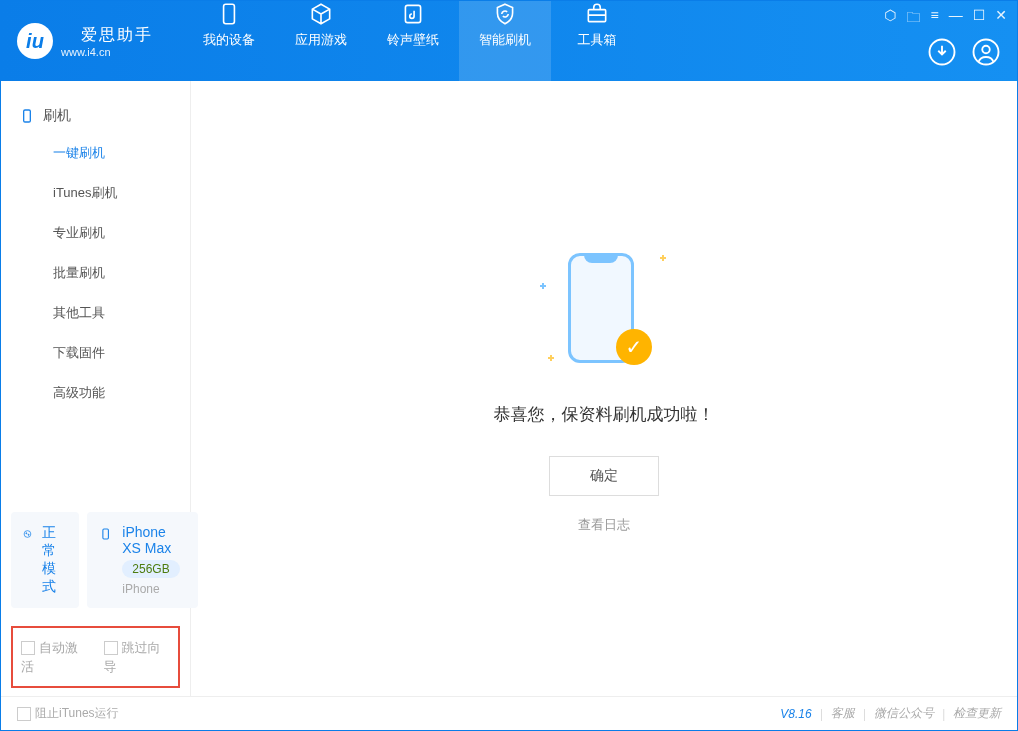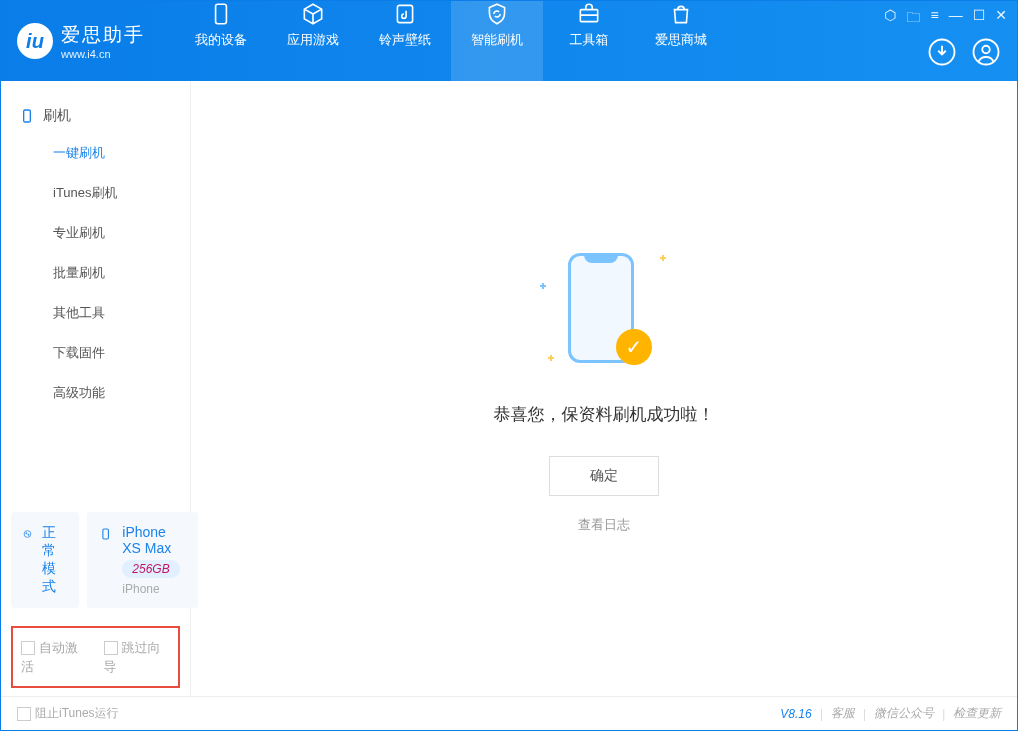--- a/index.html
+++ b/index.html
@@ -1,40 +1,40 @@
 <!DOCTYPE html>
 <html><head>
 <meta charset="utf-8">
 <style>
 * { margin: 0; padding: 0; box-sizing: border-box; font-family: "Microsoft YaHei", sans-serif; }
 body { background: #fff; width: 1018px; height: 731px; overflow: hidden; border: 1px solid #0a7de8; }
 .header { height: 80px; background: linear-gradient(to right, #0a7de8, #1590f2); display: flex; align-items: center; padding: 0 16px; color: #fff; position: relative; }
 .logo { display: flex; align-items: center; gap: 8px; margin-right: 30px; }
 .logo-icon { width: 36px; height: 36px; background: #fff; border-radius: 50%; display: flex; align-items: center; justify-content: center; color: #0a7de8; font-weight: bold; font-size: 20px; font-style: italic; }
 .logo-text { display: flex; flex-direction: column; }
-.logo-title { font-size: 19px; letter-spacing: 2px; }
+.logo-title { font-size: 16px; letter-spacing: 2px; margin-left: 20px; }
 .logo-url { font-size: 11px; opacity: .9; }
 .nav-tabs { display: flex; height: 100%; }
 .nav-tab { width: 92px; display: flex; flex-direction: column; align-items: center; gap: 4px; cursor: pointer; font-size: 13px; position: relative; }
 .nav-tab.active { background: rgba(255,255,255,.15); }
 .nav-tab svg { width: 26px; height: 26px; }
 .window-controls { position: absolute; top: 6px; right: 10px; display: flex; gap: 10px; font-size: 14px; }
 .window-controls span { cursor: pointer; opacity: .9; }
 .header-buttons { position: absolute; right: 16px; bottom: 14px; display: flex; gap: 14px; }
 .header-buttons svg { width: 30px; height: 30px; cursor: pointer; }
 .body-area { display: flex; height: 615px; }
 .sidebar { width: 190px; border-right: 1px solid #eee; display: flex; flex-direction: column; padding-top: 18px; }
 .section-header { display: flex; align-items: center; gap: 8px; padding: 8px 18px; color: #555; font-size: 14px; }
 .sidebar-item { padding: 11px 18px 11px 52px; font-size: 13px; color: #555; cursor: pointer; }
 .sidebar-item.active { color: #1b83e9; }
 .device-boxes { margin-top: auto; padding: 10px; display: flex; flex-direction: row; gap: 8px; }
 .device-box { background: #f5f8fc; border-radius: 4px; padding: 12px; display: flex; align-items: flex-start; gap: 10px; }
 .device-title { color: #1b83e9; font-size: 14px; font-weight: 500; }
 .device-sub { color: #aaa; font-size: 12px; margin-top: 4px; }
-.badge { display: inline-block; background: #e2efff; color: #be185d; border-radius: 10px; padding: 2px 10px; font-size: 12px; margin-top: 4px; font-style: italic; }
+.badge { display: inline-block; background: #e2efff; color: #4d7c0f; border-radius: 10px; padding: 2px 10px; font-size: 12px; margin-top: 4px; }
 .highlight-box { margin: 8px 10px; border: 2px solid #e74c3c; padding: 10px 8px; display: flex; gap: 16px; align-items: center; }
 .checkbox { width: 14px; height: 14px; border: 1px solid #ccc; display: inline-block; vertical-align: middle; margin-right: 4px; }
 .chk-label { color: #aaa; font-size: 13px; }
 .main { flex: 1; display: flex; flex-direction: column; align-items: center; justify-content: center; }
 .phone-illustration { position: relative; width: 140px; height: 130px; margin-bottom: 30px; }
 .phone-body { position: absolute; left: 34px; top: 10px; width: 66px; height: 110px; border: 3px solid #7cc4ff; border-radius: 12px; background: #f1f8ff; }
 .phone-notch { position: absolute; left: 50px; top: 10px; width: 34px; height: 10px; background: #7cc4ff; border-radius: 0 0 8px 8px; }
 .check-badge { position: absolute; right: 22px; bottom: 8px; width: 36px; height: 36px; border-radius: 50%; background: #ffb400; display: flex; align-items: center; justify-content: center; color: #fff; font-size: 20px; }
 .sparkle { position: absolute; width: 6px; height: 6px; }
 .sparkle::before, .sparkle::after { content: ""; position: absolute; background: #7cc4ff; }
@@ -91,26 +91,20 @@
           <path d="M9 12a3 3 0 015-2M15 12a3 3 0 01-5 2"></path>
         </svg>
       <span>智能刷机</span>
     </div>
     <div class="nav-tab">
       <svg viewBox="0 0 24 24" fill="none" stroke="#fff" stroke-width="1.5">
           <rect x="4" y="8" width="16" height="11" rx="1"></rect>
           <path d="M9 8V6a3 3 0 016 0v2M4 13h16"></path>
         </svg>
       <span>工具箱</span>
-    </div>
-    <div class="nav-tab">
-      <svg viewBox="0 0 24 24" fill="none" stroke="#fff" stroke-width="1.5">
-          <path d="M6 8h12l-1 12H7L6 8z M9 8a3 3 0 016 0"></path>
-        </svg>
-      <span>爱思商城</span>
     </div>
   </div>
   <div class="window-controls">
     <span>⬡</span>
     <span>🗀</span>
     <span>≡</span>
     <span>—</span>
     <span>☐</span>
     <span>✕</span>
   </div>

